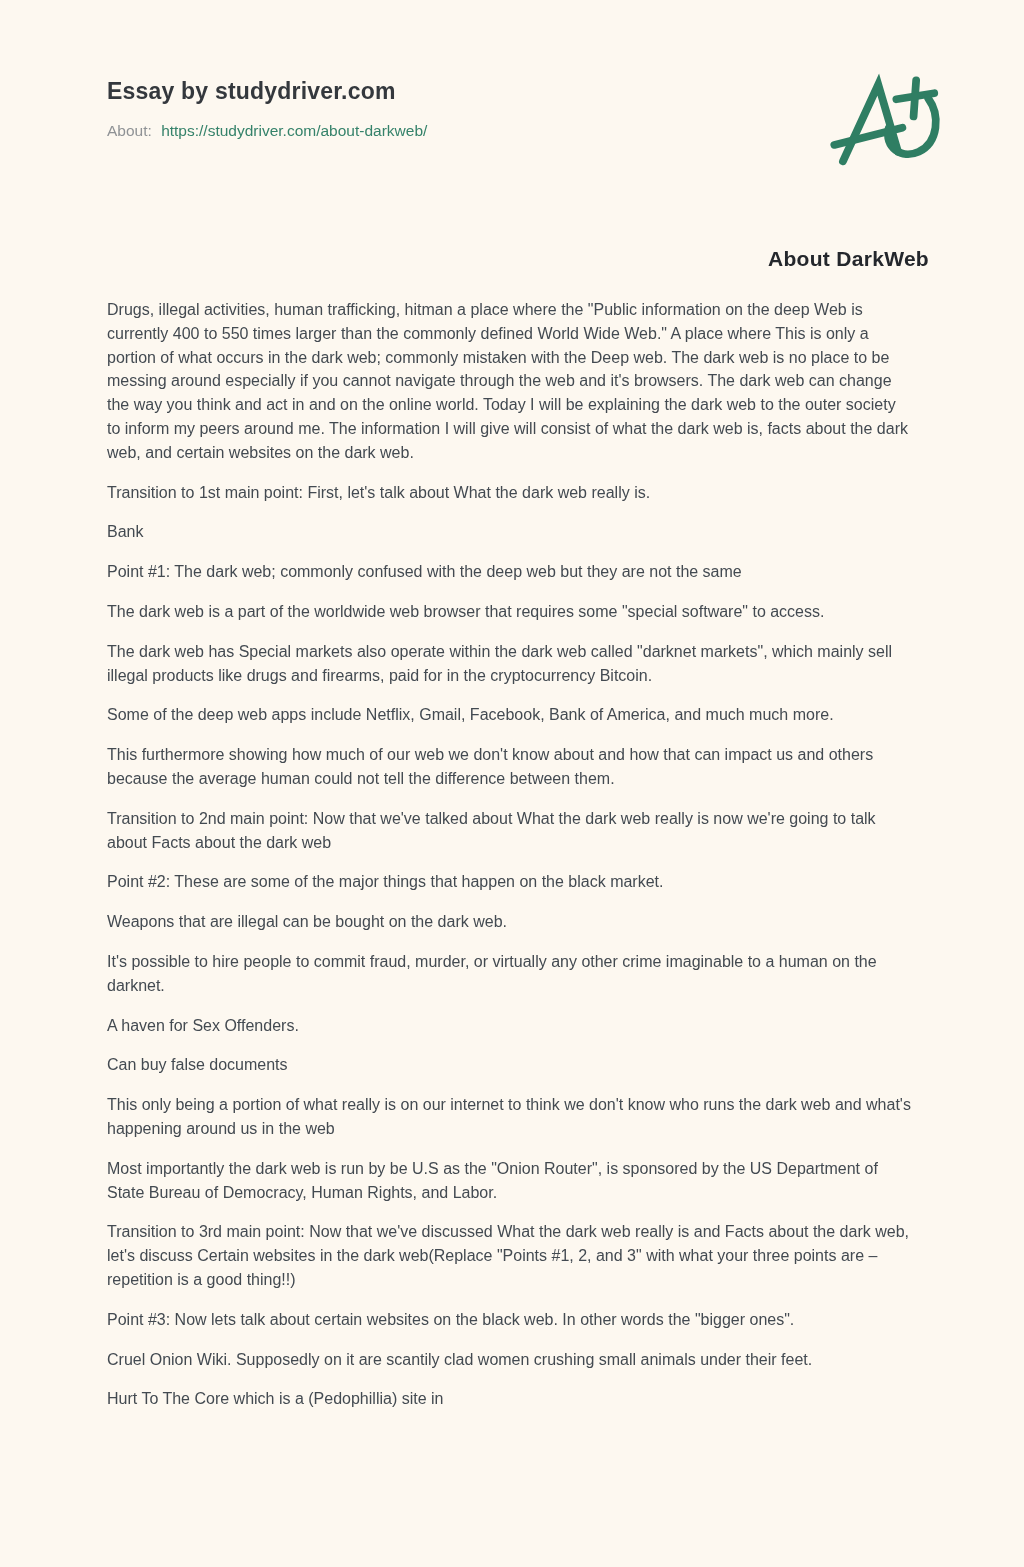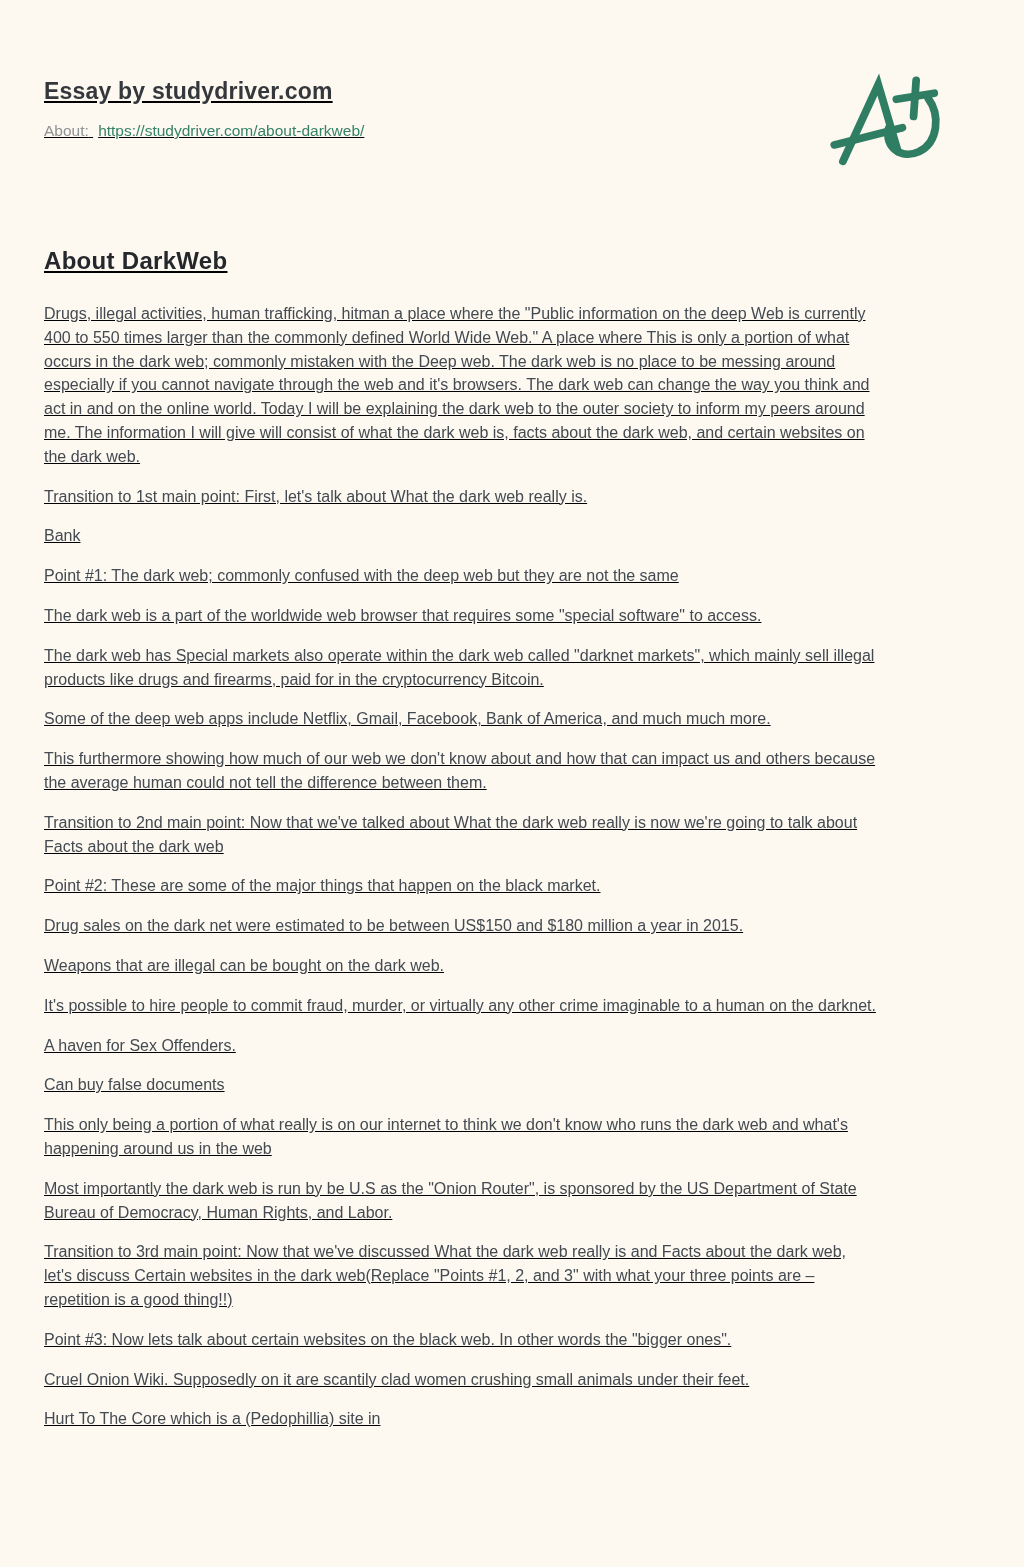--- a/index.html
+++ b/index.html
@@ -8,22 +8,21 @@
   .page {
     width: 1024px;
     height: 1567px;
     background: #FDF8F0;
     position: relative;
     overflow: hidden;
     font-family: "Liberation Sans", sans-serif;
     margin: 0 auto;
   }
   .content {
-    padding: 78px 95px 0 44px;
-    text-decoration: underline;
+    padding: 78px 95px 0 107px;
   }
   .header {
     position: relative;
   }
   .header-title {
     margin: 0;
     font-size: 23px;
     font-weight: 700;
     color: #34383d;
     letter-spacing: 0.2px;
@@ -43,24 +42,25 @@
   .logo {
     position: absolute;
     top: -8px;
     right: -13px;
     width: 112px;
     height: 105px;
   }
   .logo svg { width: 100%; height: 100%; }
   .essay-title {
     margin: 107px 0 0 0;
-    font-size: 24px;
+    font-size: 21px;
     font-weight: 700;
     color: #24272C;
     letter-spacing: 0.3px;
+    text-align: right;
   }
   .paragraphs { margin-top: 27px; }
   .paragraphs p {
     margin: 0 17px 16px 0;
     font-size: 16px;
     line-height: 23.8px;
     color: #434a51;
     max-width: 832px;
   }
 </style>
@@ -94,21 +94,20 @@
           <p>Drugs, illegal activities, human trafficking, hitman a place where the "Public information on the deep Web is currently 400 to 550 times larger than the commonly defined World Wide Web." A place where This is only a portion of what occurs in the dark web; commonly mistaken with the Deep web. The dark web is no place to be messing around especially if you cannot navigate through the web and it's browsers. The dark web can change the way you think and act in and on the online world. Today I will be explaining the dark web to the outer society to inform my peers around me. The information I will give will consist of what the dark web is, facts about the dark web, and certain websites on the dark web.</p>
           <p>Transition to 1st main point: First, let's talk about What the dark web really is.</p>
           <p>Bank</p>
           <p>Point #1: The dark web; commonly confused with the deep web but they are not the same</p>
           <p>The dark web is a part of the worldwide web browser that requires some "special software" to access.</p>
           <p>The dark web has Special markets also operate within the dark web called "darknet markets", which mainly sell illegal products like drugs and firearms, paid for in the cryptocurrency Bitcoin.</p>
           <p>Some of the deep web apps include Netflix, Gmail, Facebook, Bank of America, and much much more.</p>
           <p>This furthermore showing how much of our web we don't know about and how that can impact us and others because the average human could not tell the difference between them.</p>
           <p>Transition to 2nd main point: Now that we've talked about What the dark web really is now we're going to talk about Facts about the dark web</p>
           <p>Point #2: These are some of the major things that happen on the black market.</p>
-          <p>Drug sales on the dark net were estimated to be between US$150 and $180 million a year in 2015.</p>
           <p>Weapons that are illegal can be bought on the dark web.</p>
           <p>It's possible to hire people to commit fraud, murder, or virtually any other crime imaginable to a human on the darknet.</p>
           <p>A haven for Sex Offenders.</p>
           <p>Can buy false documents</p>
           <p>This only being a portion of what really is on our internet to think we don't know who runs the dark web and what's happening around us in the web</p>
           <p>Most importantly the dark web is run by be U.S as the "Onion Router", is sponsored by the US Department of State Bureau of Democracy, Human Rights, and Labor.</p>
           <p>Transition to 3rd main point: Now that we've discussed What the dark web really is and Facts about the dark web, let's discuss Certain websites in the dark web(Replace "Points #1, 2, and 3" with what your three points are – repetition is a good thing!!)</p>
           <p>Point #3: Now lets talk about certain websites on the black web. In other words the "bigger ones".</p>
           <p>Cruel Onion Wiki. Supposedly on it are scantily clad women crushing small animals under their feet.</p>
           <p>Hurt To The Core which is a (Pedophillia) site in</p>

